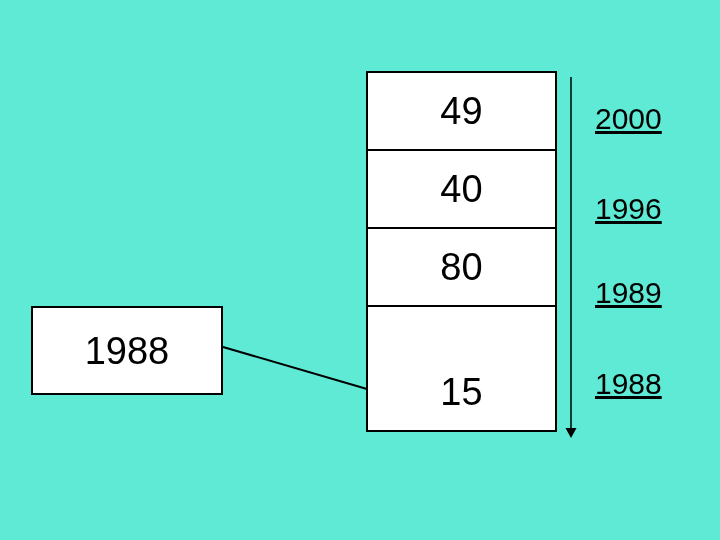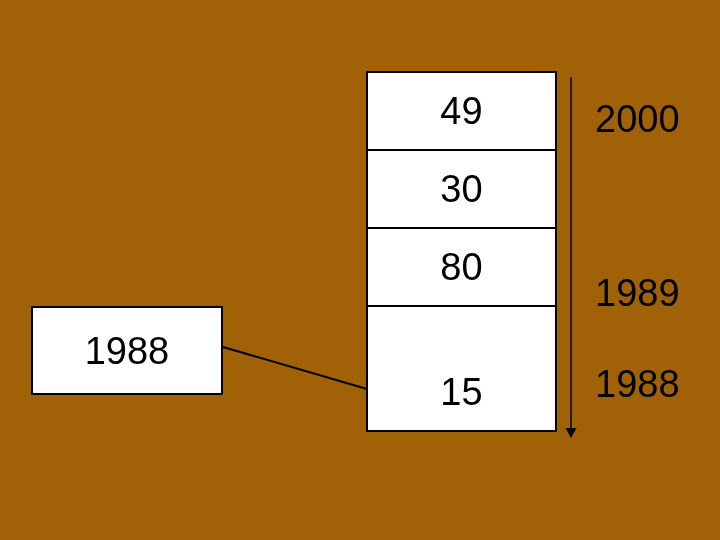--- a/index.html
+++ b/index.html
@@ -3,21 +3,21 @@
 <meta charset="utf-8">
 <style>
   html, body {
     margin: 0;
     padding: 0;
   }
   .canvas {
     position: relative;
     width: 720px;
     height: 540px;
-    background: #a16207;
+    background: #5eead4;
     overflow: hidden;
     font-family: "Liberation Sans", sans-serif;
     color: #000000;
   }
   .svg-overlay {
     position: absolute;
     left: 0;
     top: 0;
     width: 720px;
     height: 540px;
@@ -44,23 +44,24 @@
     font-size: 38px;
     line-height: 1;
   }
   .stack-cell:last-child {
     border-bottom: none;
     margin-top: 47px;
   }
   .year-label {
     position: absolute;
     left: 595px;
-    font-size: 38px;
+    font-size: 30px;
     line-height: 38px;
     white-space: nowrap;
+    text-decoration: underline;
   }
   .pointer-box {
     position: absolute;
     left: 31px;
     top: 306px;
     width: 192px;
     height: 89px;
     border: 2px solid #000000;
     box-sizing: border-box;
     display: flex;
@@ -74,31 +75,32 @@
 </head>
 <body>
 
 <div class="canvas">
 
   <div class="stack">
     <div class="stack-cell">
       <span>49</span>
     </div>
     <div class="stack-cell">
-      <span>30</span>
+      <span>40</span>
     </div>
     <div class="stack-cell">
       <span>80</span>
     </div>
     <div class="stack-cell">
       <span>15</span>
     </div>
   </div>
 
   <div class="year-label" style="top:100px">2000</div>
+  <div class="year-label" style="top:190px">1996</div>
   <div class="year-label" style="top:274px">1989</div>
   <div class="year-label" style="top:365px">1988</div>
 
   <div class="pointer-box">
     <span>1988</span>
   </div>
 
   <svg class="svg-overlay" viewBox="0 0 720 540" xmlns="http://www.w3.org/2000/svg">
     <line x1="223" y1="347" x2="367" y2="389" stroke="#000000" stroke-width="2"></line>
     <line x1="571" y1="77" x2="571" y2="429" stroke="#000000" stroke-width="1.5"></line>

